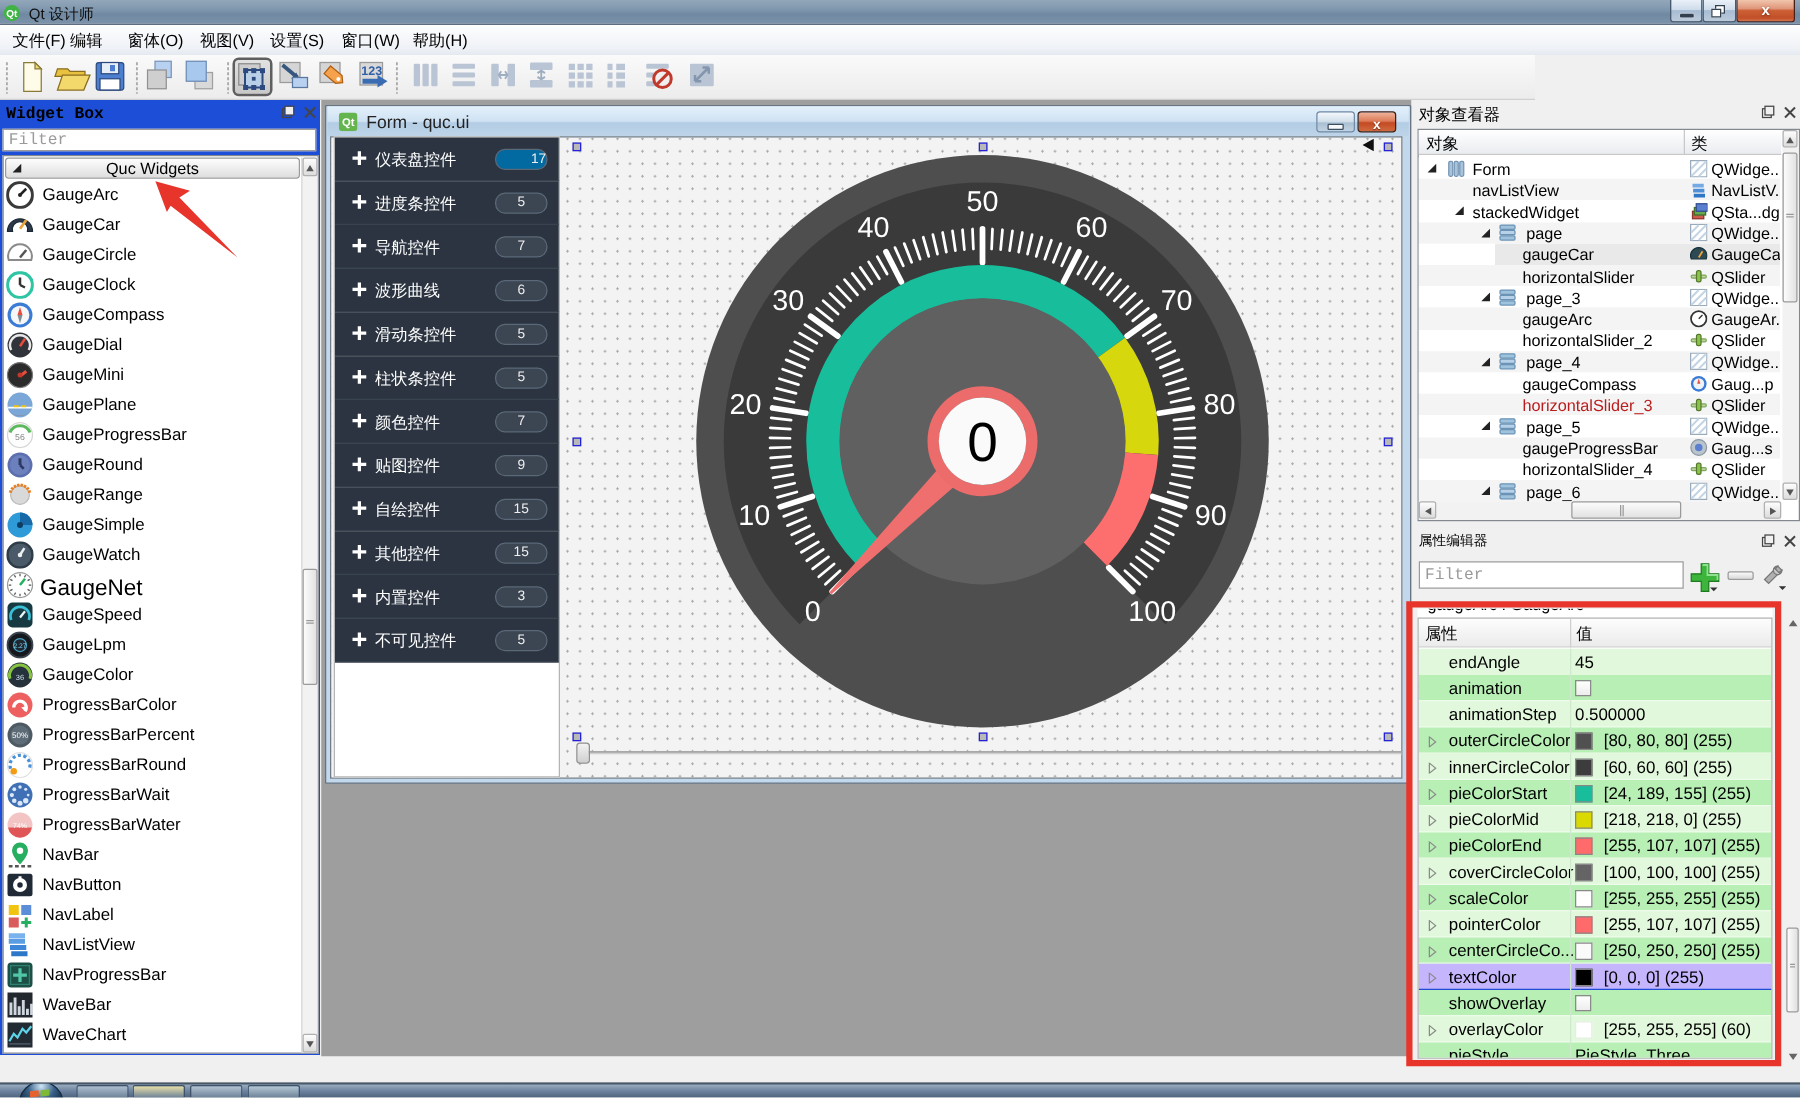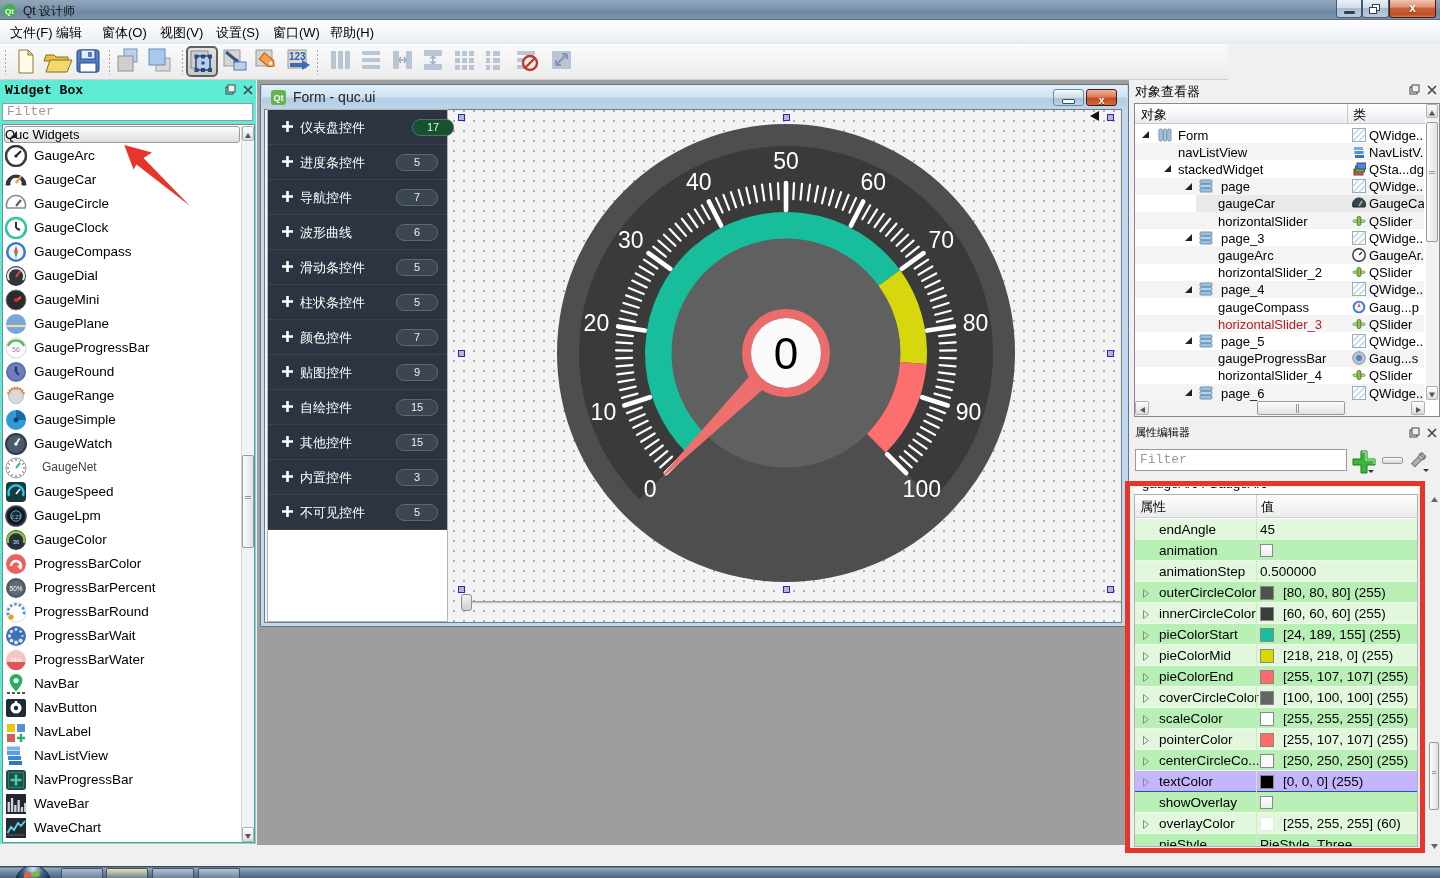--- a/index.html
+++ b/index.html
@@ -139,30 +139,30 @@
         </g>
         <circle cx="14" cy="14" r="7" fill="#f0eeee" stroke="#c0392b" stroke-width="2.4"></circle>
         <path d="M9.5,18.5 L18.5,9.5" stroke="#c0392b" stroke-width="2.4"></path>
       </g>
 <g transform="translate(221,0)">
         <rect x="1" y="2" width="19" height="18" rx="1"></rect>
         <path d="M5,16 L16,5 M5,16 v-5 M5,16 h5 M16,5 v5 M16,5 h-5" stroke="#8496ad" stroke-width="2" fill="none"></path>
       </g>
 </svg>
 </div>
-<div class="abs" style="left:0;top:80px;width:256px;height:764px;background:#5eead4">
+<div class="abs" style="left:0;top:80px;width:256px;height:764px;background:#1d4ed8">
 <div class="abs" style="left:5px;top:3px;font-family:'Liberation Mono',monospace;font-size:13px;font-weight:bold;color:#000">Widget Box</div>
 <svg class="abs" style="left:225px;top:4px" width="28" height="12">
       <rect x="1" y="3" width="7" height="7" fill="none" stroke="#444"></rect>
       <rect x="3" y="1" width="7" height="7" fill="#f0f0f0" stroke="#444"></rect>
       <path d="M19,2 l8,8 M27,2 l-8,8" stroke="#444" stroke-width="1.6"></path>
     </svg>
 <div class="abs" style="left:2px;top:23px;width:251px;height:18px;background:#fff;border:1px solid #9a9a9a;font-family:'Liberation Mono',monospace;font-size:13px;color:#9a9a9a;line-height:16px;padding-left:4px">Filter</div>
 <div class="abs" style="left:2px;top:44px;width:253px;height:719px;background:#fff;border:1px solid #828790"></div>
-<div class="abs" style="left:4px;top:46px;width:236px;height:17px;background:linear-gradient(180deg,#fdfdfd,#dedede);border:1px solid #9a9a9a;border-radius:3px;font-size:13px;color:#000;text-align:left;line-height:15px">Quc Widgets</div>
+<div class="abs" style="left:4px;top:46px;width:236px;height:17px;background:linear-gradient(180deg,#fdfdfd,#dedede);border:1px solid #9a9a9a;border-radius:3px;font-size:13px;color:#000;text-align:center;line-height:15px">Quc Widgets</div>
 <svg class="abs" style="left:10px;top:51px" width="8" height="8">
       <polygon points="0,7 7,7 7,0" fill="#222"></polygon>
     </svg>
 </div>
 <div class="abs" style="left:5px;top:145px;width:22px;height:22px"><svg width="22" height="22" viewBox="0 0 22 22">
       <circle cx="11" cy="11" r="10" fill="#fff" stroke="#3a3a3a" stroke-width="2.5"></circle>
       <line x1="11" y1="11" x2="16" y2="6" stroke="#222" stroke-width="2"></line>
       <circle cx="11" cy="11" r="1.6" fill="#222"></circle>
     </svg></div>
 <div class="abs" style="left:34px;top:148px;font-size:13.5px;color:#000">GaugeArc</div>
@@ -258,21 +258,21 @@
         <line x1="3.205771365940052" y1="6.500000000000001" x2="4.937822173508929" y2="7.5"></line>
         <line x1="2.0" y1="10.999999999999998" x2="4.0" y2="11.0"></line>
         <line x1="3.205771365940053" y1="15.5" x2="4.93782217350893" y2="14.5"></line>
         <line x1="6.4999999999999964" y1="18.794228634059944" x2="7.4999999999999964" y2="17.06217782649107"></line>
         <line x1="10.999999999999998" y1="20.0" x2="10.999999999999998" y2="18.0"></line>
         <line x1="15.5" y1="18.794228634059948" x2="14.5" y2="17.06217782649107"></line>
         <line x1="18.794228634059944" y1="15.500000000000004" x2="17.06217782649107" y2="14.500000000000004"></line>
       </g>
       <line x1="11" y1="11" x2="15" y2="6" stroke="#27ae60" stroke-width="2"></line>
     </svg></div>
-<div class="abs" style="left:42px;top:460px;font-size:12px;color:#404040">GaugeNet</div>
+<div class="abs" style="left:32px;top:460px;font-size:18px;color:#000000">GaugeNet</div>
 <div class="abs" style="left:5px;top:481px;width:22px;height:22px"><svg width="22" height="22" viewBox="0 0 22 22">
       <rect x="1" y="1" width="20" height="20" rx="4" fill="#173a42"></rect>
       <path d="M4,15 A7.6,7.6 0 1 1 18,15" fill="none" stroke="#39c2d7" stroke-width="2.2"></path>
       <line x1="11" y1="13" x2="15" y2="8" stroke="#e8f8fa" stroke-width="1.8"></line>
     </svg></div>
 <div class="abs" style="left:34px;top:484px;font-size:13.5px;color:#000">GaugeSpeed</div>
 <div class="abs" style="left:5px;top:505px;width:22px;height:22px"><svg width="22" height="22" viewBox="0 0 22 22">
       <circle cx="11" cy="11" r="10" fill="#15191e" stroke="#3c444e" stroke-width="1.6"></circle>
       <circle cx="11" cy="11" r="5.2" fill="#1f2730" stroke="#4aa3c8"></circle>
       <text x="11" y="13.5" font-size="5.4" text-anchor="middle" fill="#7fd4f2">2.27</text>
@@ -394,21 +394,21 @@
 <div class="abs" style="left:824px;top:4px;width:31px;height:17px;background:linear-gradient(180deg,#f0b29a,#dd7d5b 45%,#c44a22 55%,#d06a40);border:1px solid #3d1f14;border-radius:3px;text-align:center"><span style="font-size:11px;font-weight:bold;color:#fff;line-height:15px;text-shadow:0 1px 1px #6b2410">x</span></div>
 </div>
 <div class="abs" style="left:3px;top:24px;width:858px;height:514px;background:#f3f3f3;border:1px solid #707d89;background-image:radial-gradient(circle,#adadad 0.9px,transparent 1.1px);background-size:10px 10px;background-position:4px 6px"></div>
 </div>
 <div class="abs" style="left:267px;top:109px;width:181px;height:513px;background:#fff;border:1px solid #b4b4b4">
 <div class="abs" style="left:0;top:0px;width:179px;height:35px;background:#2b3440;border-bottom:1px solid #39434f">
 <div class="abs" style="left:12px;top:9px;width:15px;height:15px;color:#fff"><svg width="15" height="15">
           <path d="M7.5,2 v11 M2,7.5 h11" stroke="#fff" stroke-width="2.6"></path>
         </svg></div>
 <div class="abs" style="left:32px;top:9px;font-size:13px;color:#fff">仪表盘控件</div>
-<div class="abs" style="left:144px;top:9px;width:42px;height:17px;background:#14532d;border:1px solid #5a6878;border-radius:8px;text-align:center;font-size:11px;color:#eee;line-height:15px">17</div>
+<div class="abs" style="left:128px;top:9px;width:42px;height:17px;background:#0369a1;border:1px solid #5a6878;border-radius:8px;text-align:right;font-size:11px;color:#eee;line-height:15px">17</div>
 </div>
 <div class="abs" style="left:0;top:35px;width:179px;height:35px;background:#2b3440;border-bottom:1px solid #39434f">
 <div class="abs" style="left:12px;top:9px;width:15px;height:15px;color:#fff"><svg width="15" height="15">
           <path d="M7.5,2 v11 M2,7.5 h11" stroke="#fff" stroke-width="2.6"></path>
         </svg></div>
 <div class="abs" style="left:32px;top:9px;font-size:13px;color:#fff">进度条控件</div>
 <div class="abs" style="left:128px;top:9px;width:42px;height:17px;background:#3c4552;border:1px solid #5a6878;border-radius:8px;text-align:center;font-size:11px;color:#eee;line-height:15px">5</div>
 </div>
 <div class="abs" style="left:0;top:70px;width:179px;height:35px;background:#2b3440;border-bottom:1px solid #39434f">
 <div class="abs" style="left:12px;top:9px;width:15px;height:15px;color:#fff"><svg width="15" height="15">

